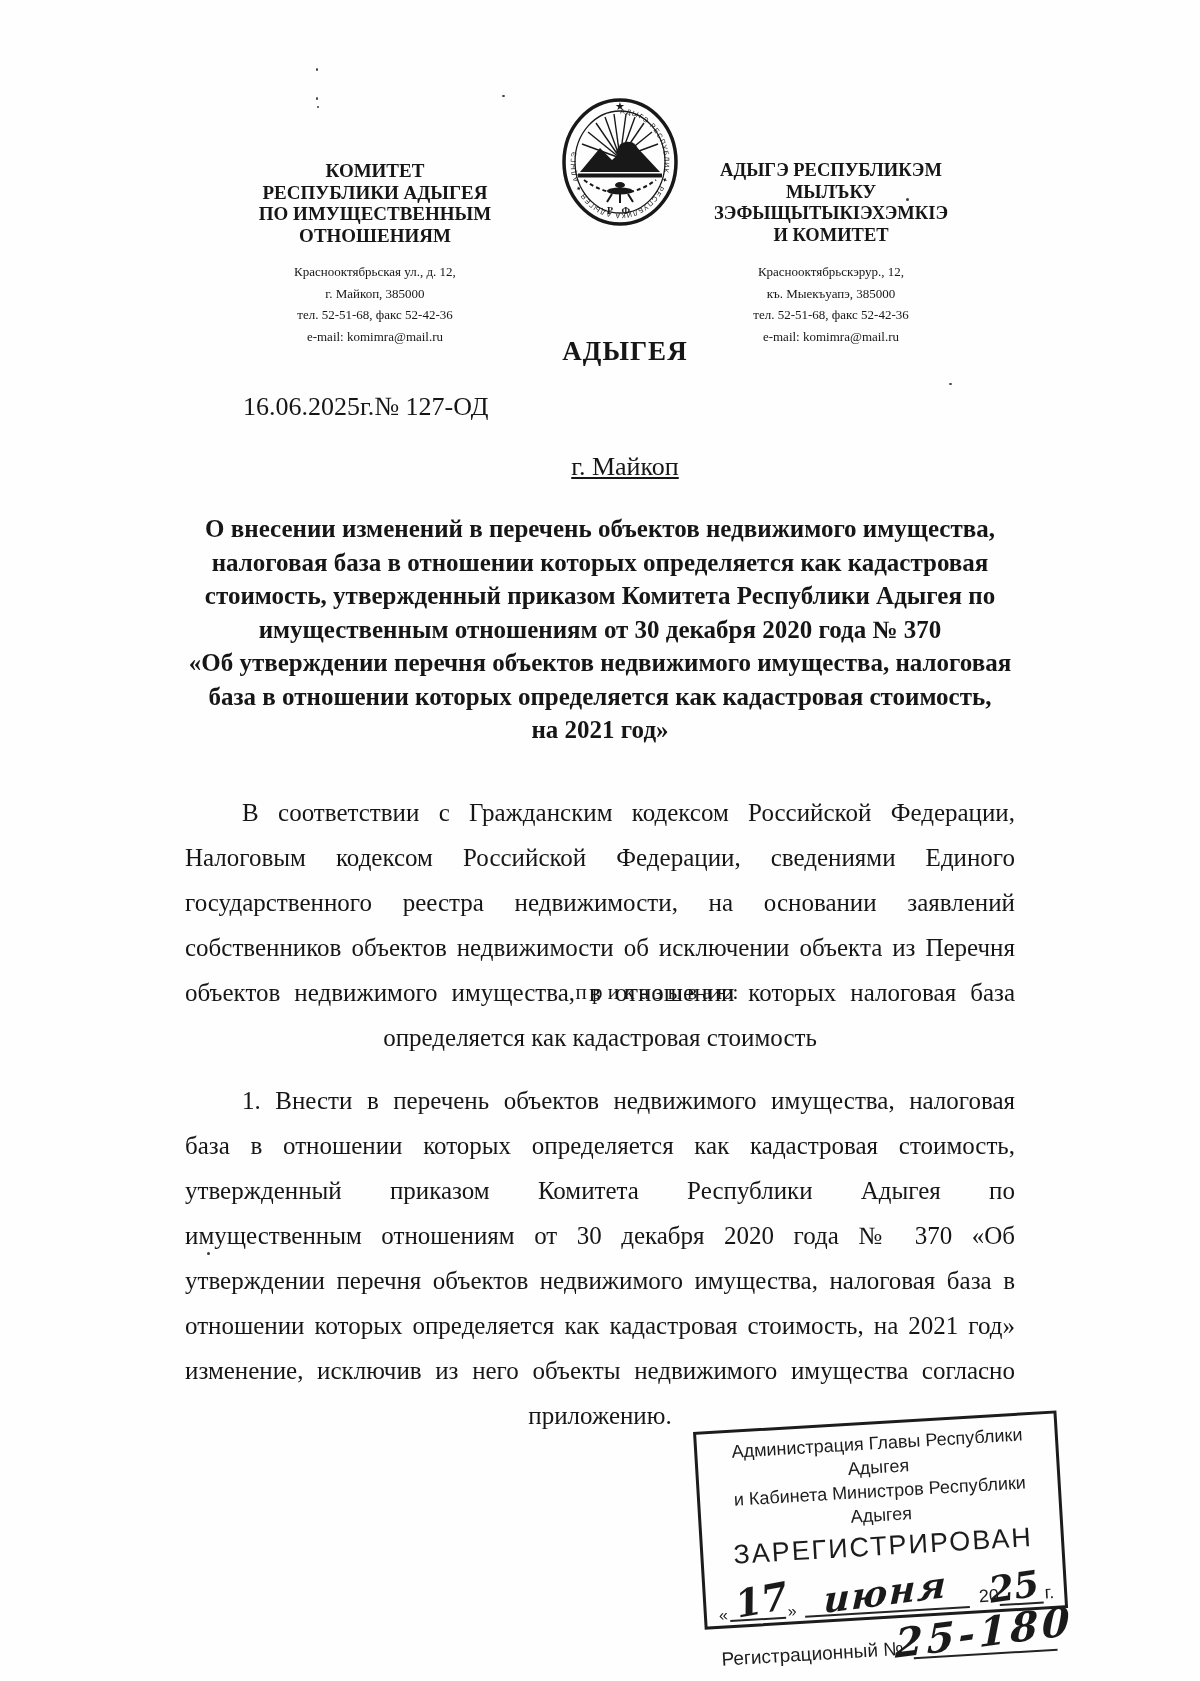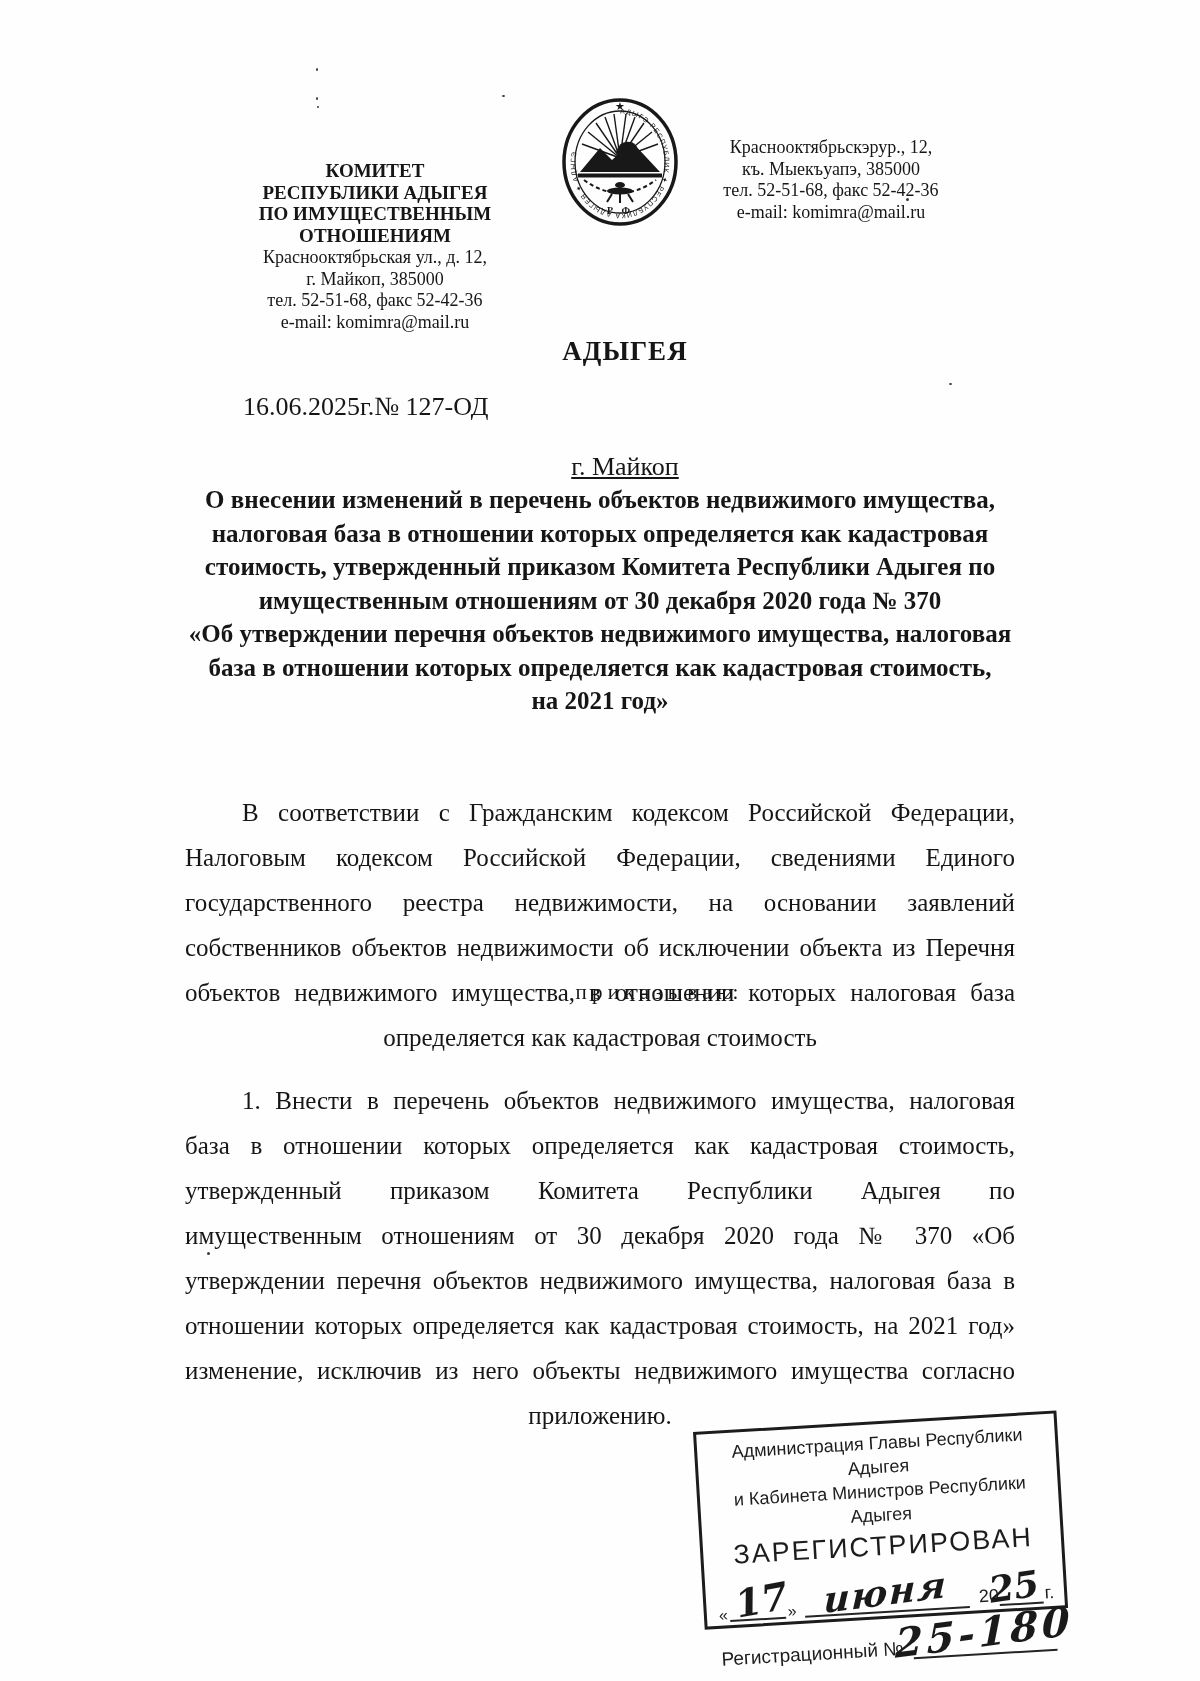--- a/index.html
+++ b/index.html
@@ -8,30 +8,30 @@
     background:#fefefe;color:#161616;
     font-family:"Liberation Serif",serif;overflow:hidden;
   }
   
   .letterhead{position:absolute;top:136px;left:190px;width:820px;display:flex;align-items:flex-start;}
   .lh-left{width:370px;text-align:center;}
   .lh-emblem{width:120px;margin-top:-40px;flex:0 0 120px;}
   .lh-right{width:250px;margin-left:26px;text-align:center;}
   .lh-title{font-weight:bold;font-size:19px;line-height:21.5px;white-space:pre-line;margin-top:24px;}
   .lh-right .lh-title{font-size:18.5px;}
-  .lh-addr{font-size:18px;line-height:21.5px;white-space:pre-line;margin-top:1px;}
+  .lh-addr{font-size:13px;line-height:21.5px;white-space:pre-line;margin-top:15px;}
   
   .doc-title{position:absolute;top:336px;left:210px;width:830px;text-align:center;
     font-weight:bold;font-size:27px;letter-spacing:1px;}
   .date-row{position:absolute;top:392px;left:185px;width:830px;display:flex;
     justify-content:flex-start;font-size:26px;}
   .date-row .d{margin-left:58px;}
   .date-row .n{margin-right:16px;}
   .place{position:absolute;top:452px;left:210px;width:830px;text-align:center;font-size:26px;text-decoration:underline;}
-  .subject{position:absolute;top:483px;left:185px;width:830px;text-align:center;
+  .subject{position:absolute;top:512px;left:185px;width:830px;text-align:center;
     font-weight:bold;font-size:25px;line-height:33.5px;white-space:pre-line;}
   
   .para{position:absolute;left:185px;width:830px;font-size:25px;line-height:45px;}
   .jbody{white-space:pre-line;text-align:justify;text-align-last:justify;text-indent:57px;}
   .lastline{text-align:center;}
   .preamble{top:790px;}
   .decree{position:absolute;top:980px;left:185px;width:830px;box-sizing:border-box;
     padding-left:114px;text-align:center;font-size:21px;}
   .item1{top:1078px;}
   .item2{top:1358px;}
@@ -106,20 +106,23 @@
         <path d="M56 56 q4 -12 14 -10 q9 2 8 12 l-4 8 -12 -2 z" fill="#181818"></path>
         <path d="M18 77.5 h84 v4 h-84 z" fill="#181818"></path>
         <path d="M24 84 q36 26 72 0" fill="none" stroke="#181818" stroke-width="2" stroke-dasharray="4 3"></path>
         <ellipse cx="60" cy="89" rx="5" ry="3" fill="#181818"></ellipse>
         <ellipse cx="60" cy="95" rx="13" ry="3.5" fill="#181818"></ellipse>
         <path d="M52 98 l-5 8 M68 98 l5 8 M60 98 l0 9" stroke="#181818" stroke-width="2" fill="none"></path>
         <text x="60" y="118" font-size="10" font-weight="bold" text-anchor="middle" letter-spacing="3" fill="#181818" font-family="Liberation Serif, serif">Р Ф</text>
       </svg>
     </div>
     <div class="lh-right">
+      <div class="lh-title">АДЫГЭ РЕСПУБЛИКЭМ
+МЫЛЪКУ ЗЭФЫЩЫТЫКIЭХЭМКIЭ
+И КОМИТЕТ</div>
       <div class="lh-addr">Краснооктябрьскэрур., 12,
 къ. Мыекъуапэ, 385000
 тел. 52-51-68, факс 52-42-36
 e-mail: komimra@mail.ru</div>
     </div>
   </div>
 
   <div class="doc-title">АДЫГЕЯ</div>
   <div class="date-row">
     <span class="d">16.06.2025г.</span>

